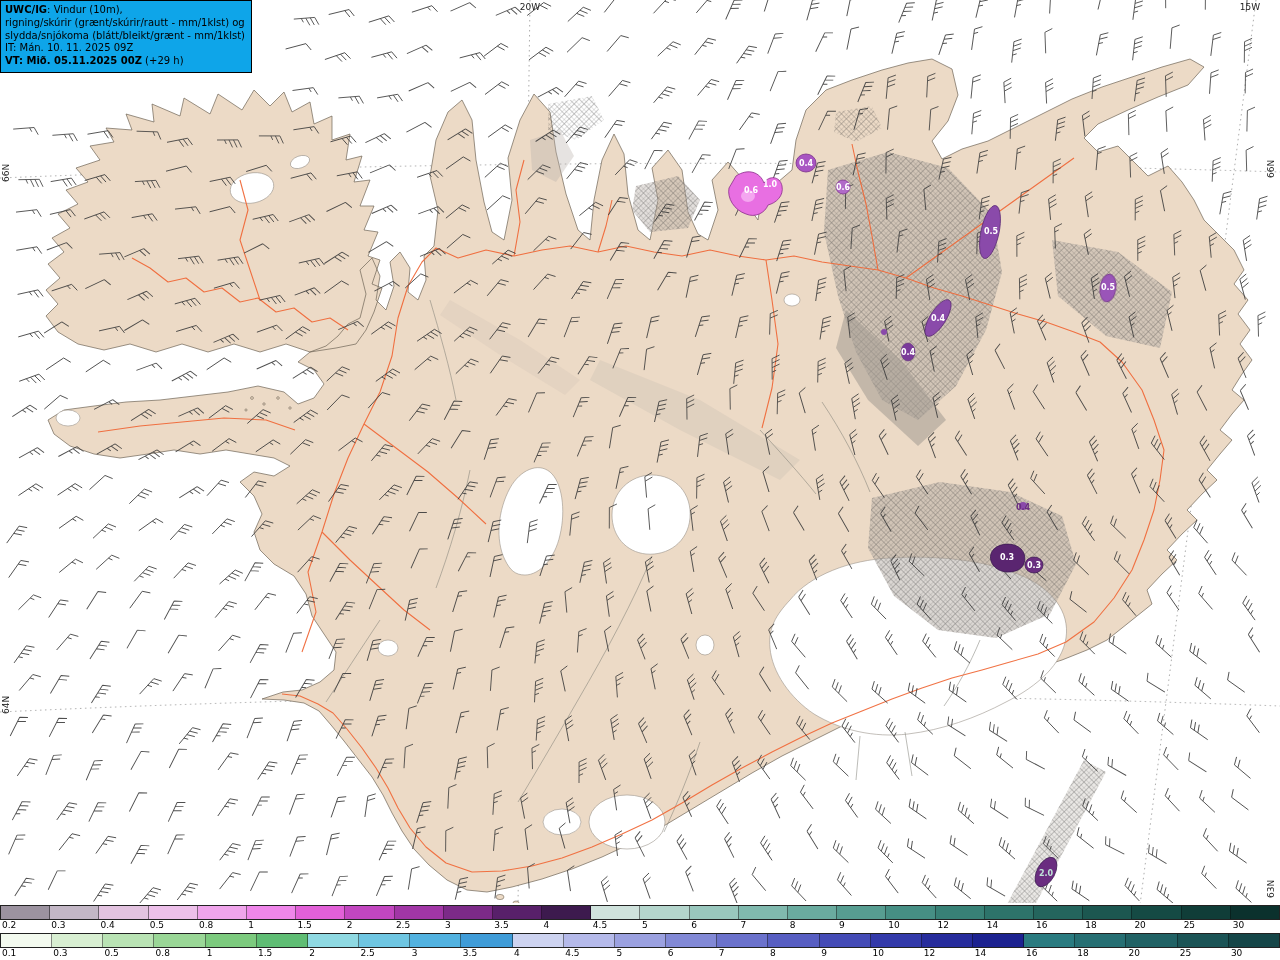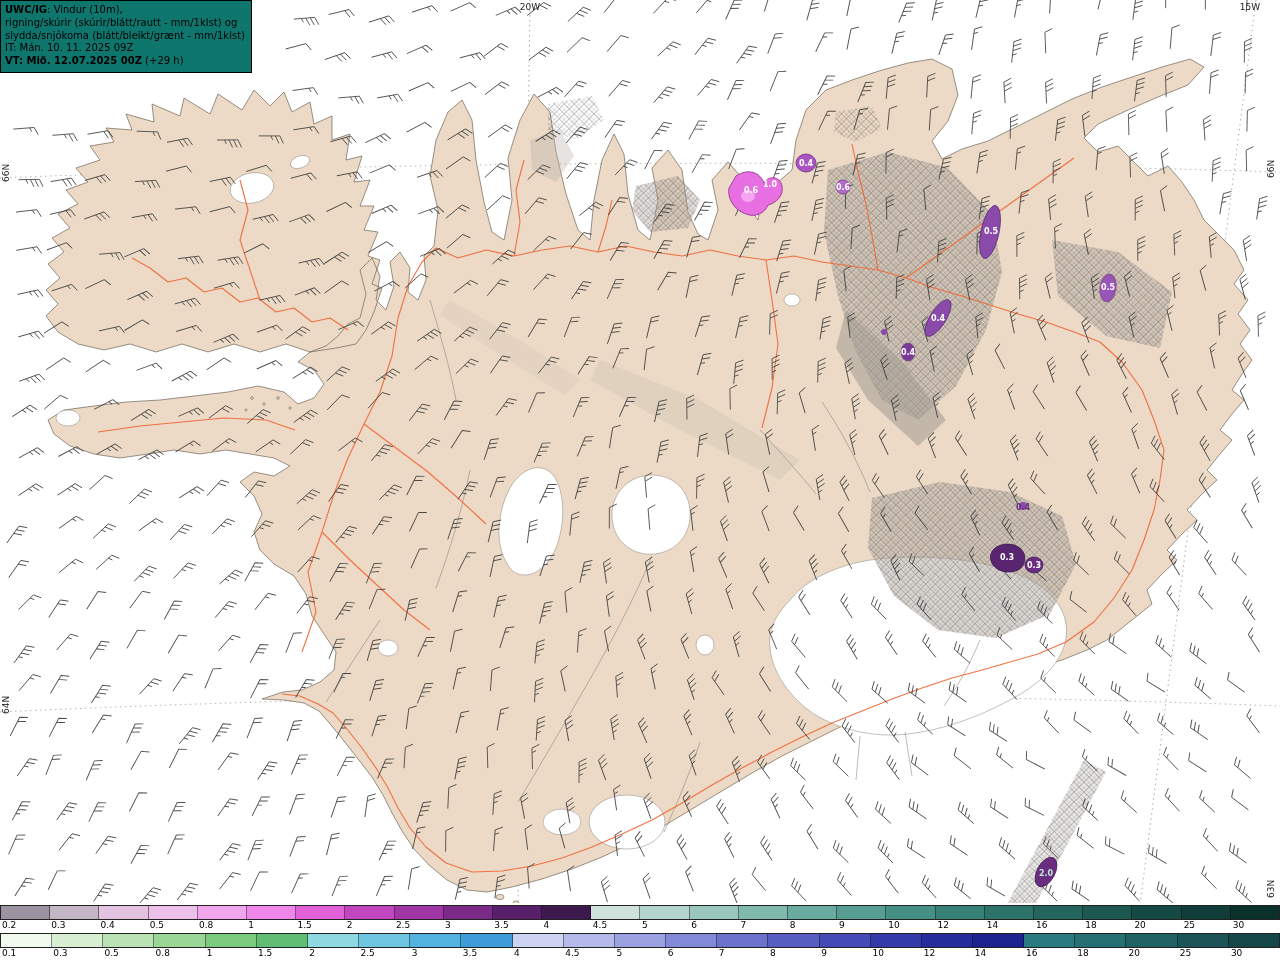--- a/index.html
+++ b/index.html
@@ -1,19 +1,19 @@
 <!DOCTYPE html>
 <html><head>
 <meta charset="utf-8">
 <style>
   html,body{margin:0;padding:0;background:#fff;}
   .stage{position:relative;width:1280px;height:960px;background:#ffffff;
          font-family:"DejaVu Sans","Liberation Sans",sans-serif;overflow:hidden;}
   #map{position:absolute;left:0;top:0;}
-  .info-box{position:absolute;left:0;top:0;background:#0f766e;border:1px solid #000;
+  .info-box{position:absolute;left:0;top:0;background:#0ea5e9;border:1px solid #000;
             padding:3px 6px 4px 4px;font-size:10px;line-height:1.28;color:#000;max-width:252px;z-index:5;}
   .info-box b{font-weight:bold;}
   .legend{position:absolute;left:0;top:903px;width:1280px;height:57px;background:#fff;z-index:4;}
   .scale{width:1280px;margin-top:2px;}
   .cells{display:flex;height:15px;border:1px solid #222;box-sizing:border-box;}
   .cell{flex:1;border-right:1px solid rgba(0,0,0,.45);}
   .cell:last-child{border-right:none;}
   .labels{display:flex;font-size:9px;line-height:11px;color:#000;}
   .lab{flex:1;text-align:left;padding-left:2px;white-space:nowrap;}
   svg text{font-family:"DejaVu Sans","Liberation Sans",sans-serif;}
@@ -884,24 +884,24 @@
     <text x="1250" y="10" text-anchor="middle">15W</text>
     <text transform="translate(9 182) rotate(-90)">66N</text>
     <text transform="translate(9 714) rotate(-90)">64N</text>
     <text transform="translate(1274 178) rotate(-90)">66N</text>
     <text transform="translate(1274 898) rotate(-90)">63N</text>
   </g>
 </svg>
 
 <div class="info-box">
   <div><b>UWC/IG</b><span>: Vindur (10m),</span></div>
-  <div>rigning/skúrir (skúrir/blátt/rautt - mm/1klst) og</div>
+  <div>rigning/skúrir (grænt/skúrir/rautt - mm/1klst) og</div>
   <div>slydda/snjókoma (blátt/bleikt/grænt - mm/1klst)</div>
   <div>IT: Mán. 10. 11. 2025 09Z</div>
-  <div><b>VT: Mið. 12.07.2025 00Z</b><span> (+29 h)</span></div>
+  <div><b>VT: Mið. 05.11.2025 00Z</b><span> (+29 h)</span></div>
 </div>
 
 <div class="legend">
   <div class="scale">
     <div class="cells" id="snow-cells">
           <div class="cell" style="background: rgb(156, 147, 160);"></div>
           <div class="cell" style="background: rgb(195, 183, 198);"></div>
           <div class="cell" style="background: rgb(227, 195, 224);"></div>
           <div class="cell" style="background: rgb(237, 192, 234);"></div>
           <div class="cell" style="background: rgb(240, 165, 236);"></div>

